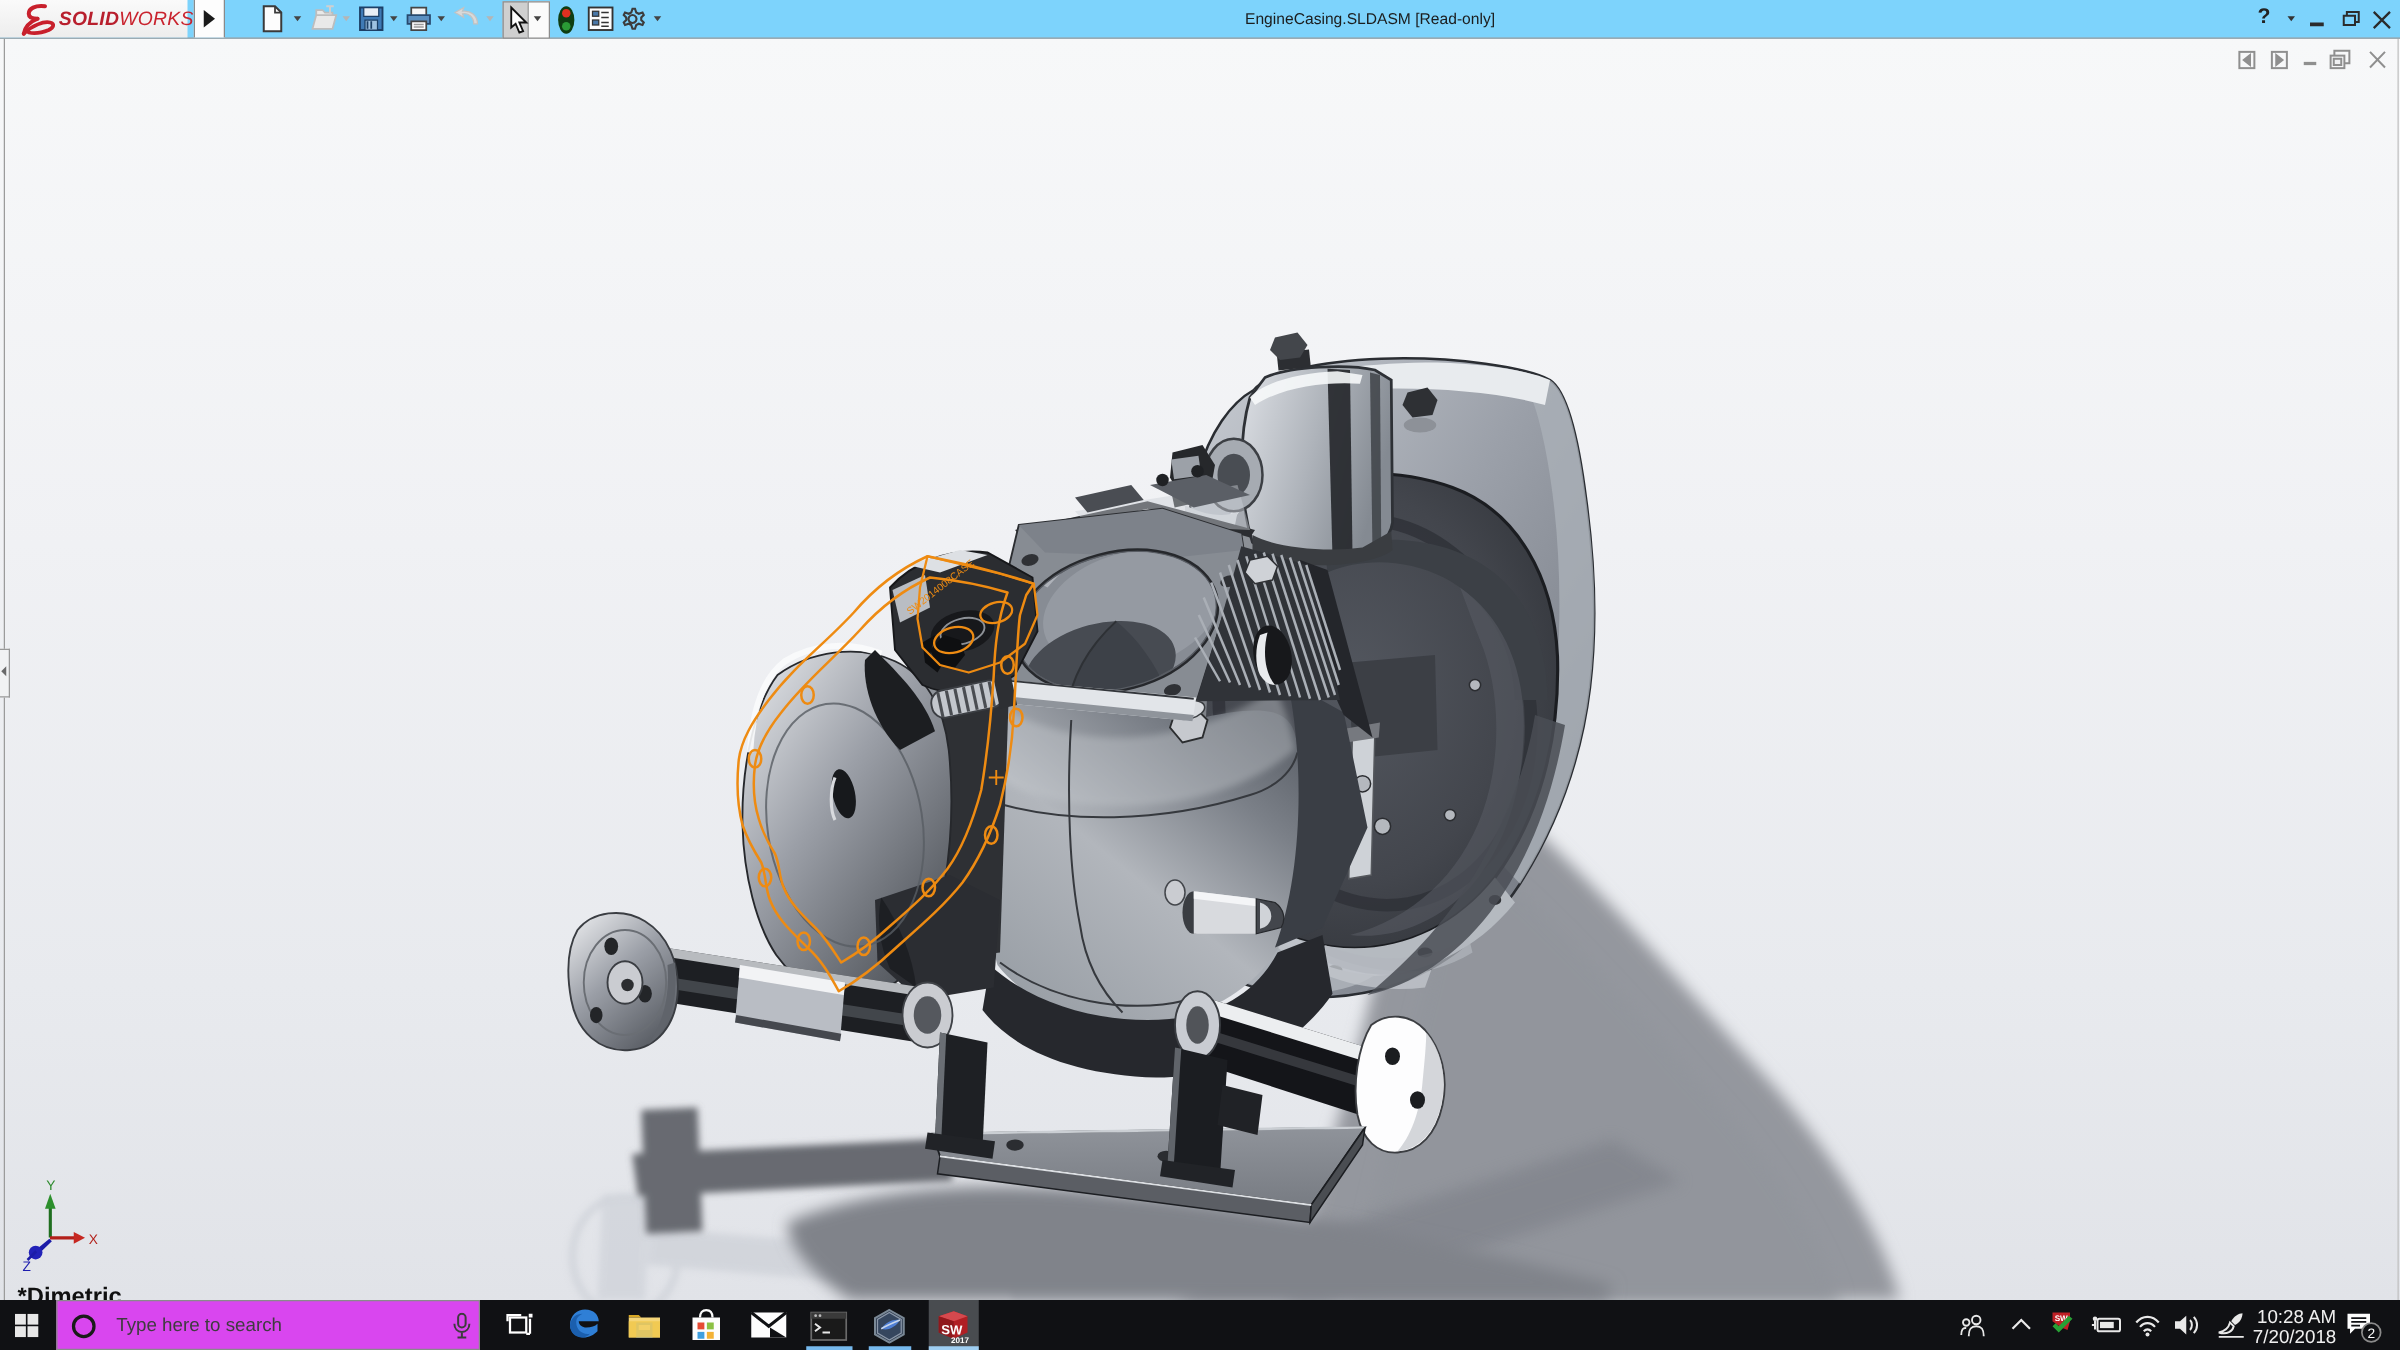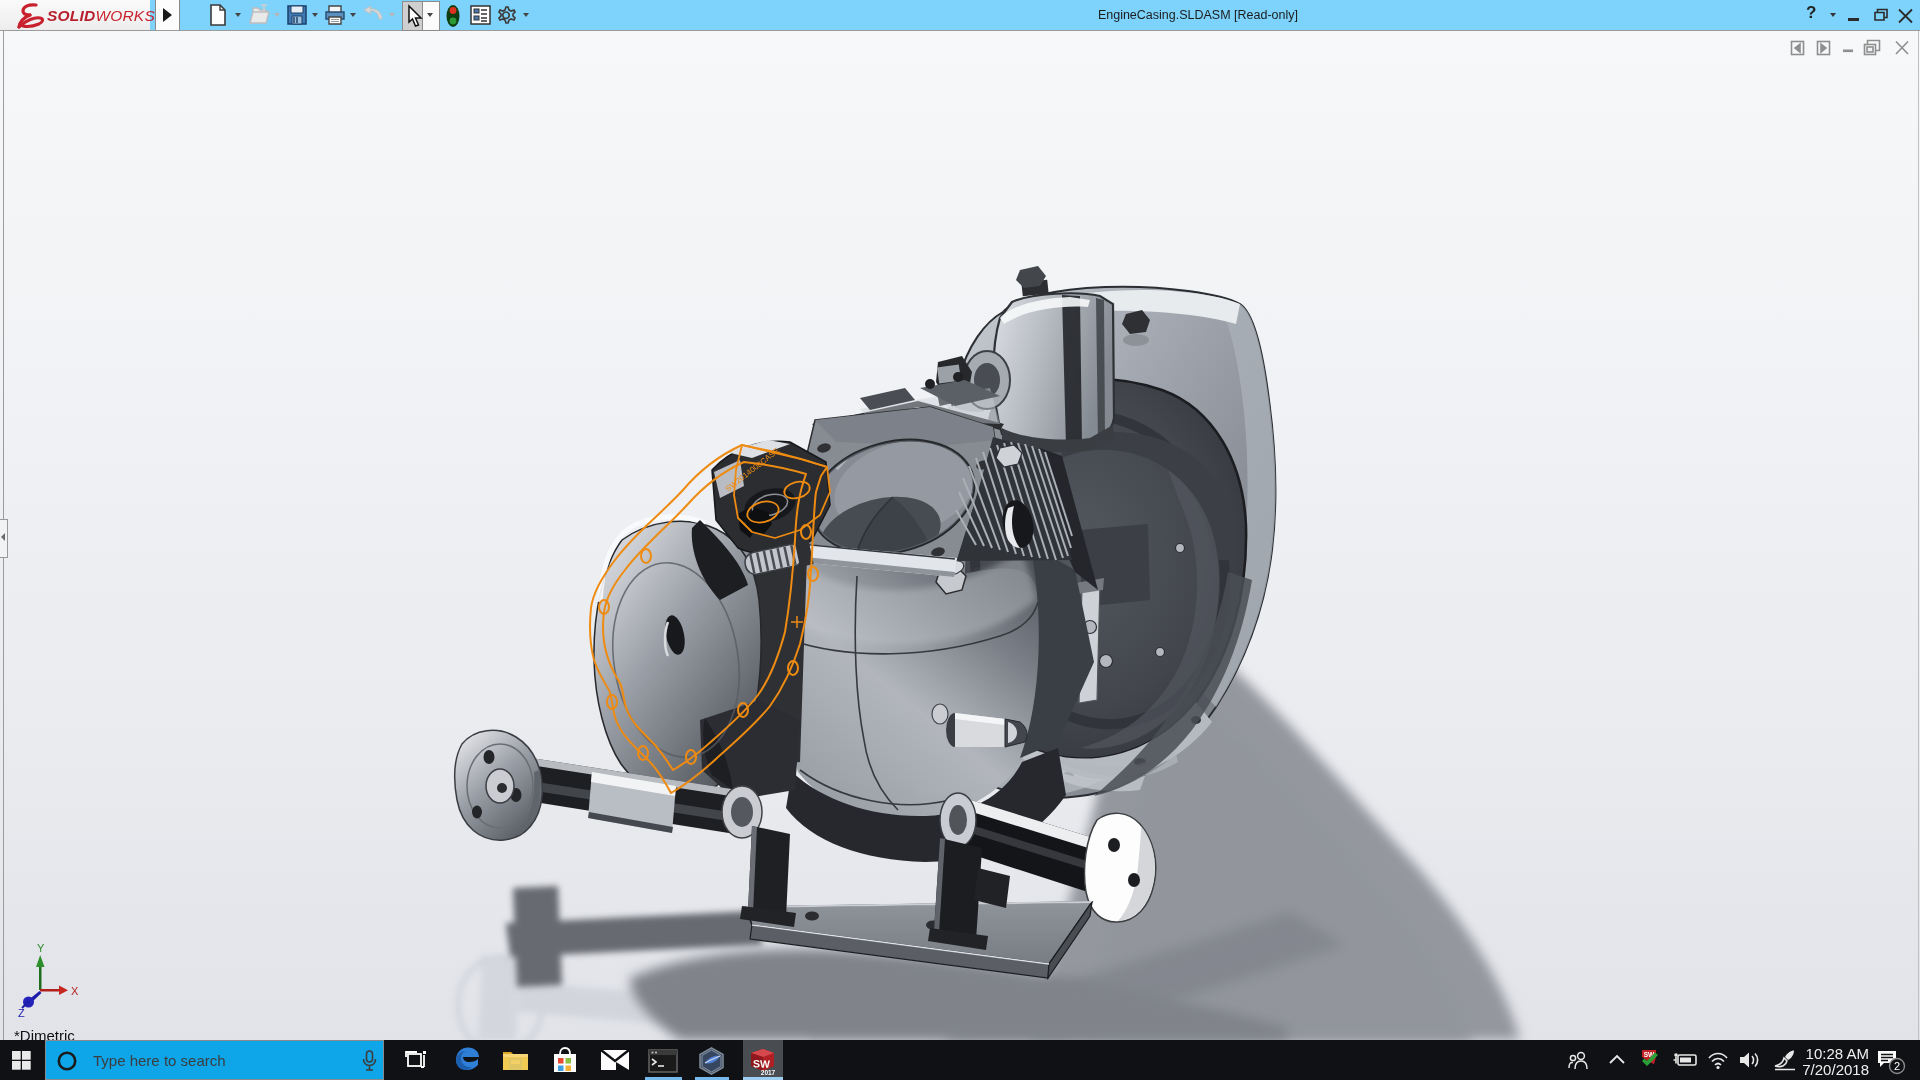--- a/index.html
+++ b/index.html
@@ -3,28 +3,28 @@
 <style>
 html,body{margin:0;padding:0;width:1920px;height:1080px;overflow:hidden;font-family:"Liberation Sans",sans-serif;background:#fff;}
 #titlebar{position:absolute;left:0;top:0;width:1920px;height:31px;background:#7dd3fc;border-bottom:1px solid #9b9b9b;box-sizing:border-box;}
 #logo{position:absolute;left:0;top:0;width:150px;height:30px;background:linear-gradient(180deg,#fafafa,#ededed);}
 #logotext{position:absolute;left:47px;top:7px;font-style:italic;font-size:15.5px;letter-spacing:0.2px;color:rgba(200,32,44,0.99);}
 #logotext b{font-weight:bold;color:#b81f2d;}
 #flyout{position:absolute;left:155px;top:0px;width:23px;height:30px;background:#fdfdfd;border-left:1px solid #8a8a8a;border-right:1px solid #8a8a8a;}
 #flyout:after{content:"";position:absolute;left:7px;top:8px;border-left:9px solid #1a1a1a;border-top:7px solid transparent;border-bottom:7px solid transparent;}
 .tbicon{position:absolute;top:3px;}
 .caret{position:absolute;top:13px;width:0;height:0;border-top:4px solid #444;border-left:3.5px solid transparent;border-right:3.5px solid transparent;}
-#apptitle{position:absolute;left:968px;top:8px;width:330px;text-align:right;font-size:12.5px;color:rgba(26,26,26,0.99);}
+#apptitle{position:absolute;left:996px;top:8px;width:330px;text-align:left;font-size:12.5px;color:rgba(26,26,26,0.99);}
 #viewport{position:absolute;left:0;top:31px;width:1920px;height:1009px;background:linear-gradient(180deg,#f7f8f9 0%,#f0f1f4 40%,#e8eaee 75%,#e1e3e8 100%);}
 #vpline{position:absolute;left:3px;top:31px;width:1px;height:1009px;background:#9b9b9b;}
 #vplineR{position:absolute;right:1px;top:31px;width:1px;height:1009px;background:#c0c0c0;}
 #lefttab{position:absolute;left:0;top:519px;width:7px;height:37px;background:#f1f2f3;border:1px solid #999;border-left:none;}
-#dimetric{position:absolute;left:14px;top:1027px;font-size:15px;font-weight:normal;color:rgba(13,13,13,0.99);}
+#dimetric{position:absolute;left:14px;top:1027px;font-size:19px;font-weight:bold;color:rgba(13,13,13,0.99);}
 #taskbar{position:absolute;left:0;top:1040px;width:1920px;height:40px;background:#101114;}
-#searchbox{position:absolute;left:45px;top:1040px;width:339px;height:40px;background:#0ea5e9;border:1px solid #8a8a8a;box-sizing:border-box;}
+#searchbox{position:absolute;left:45px;top:1040px;width:339px;height:40px;background:#d946ef;border:1px solid #8a8a8a;box-sizing:border-box;}
 #searchtext{position:absolute;left:47px;top:11px;font-size:15px;color:rgba(60,60,60,0.99);}
 .traytime{position:absolute;color:rgba(242,242,242,0.99);font-size:15px;text-align:right;}
 </style></head>
 <body>
 <div id="viewport"></div>
 <svg id="model" viewBox="0 0 1920 1080" width="1920" height="1080" style="position:absolute;left:0;top:0">
 <defs>
 <linearGradient id="gBell" x1="0" y1="0" x2="1" y2="0.9">
         <stop offset="0" stop-color="#ced2d8"></stop>
         <stop offset="0.5" stop-color="#9ba0a9"></stop>

